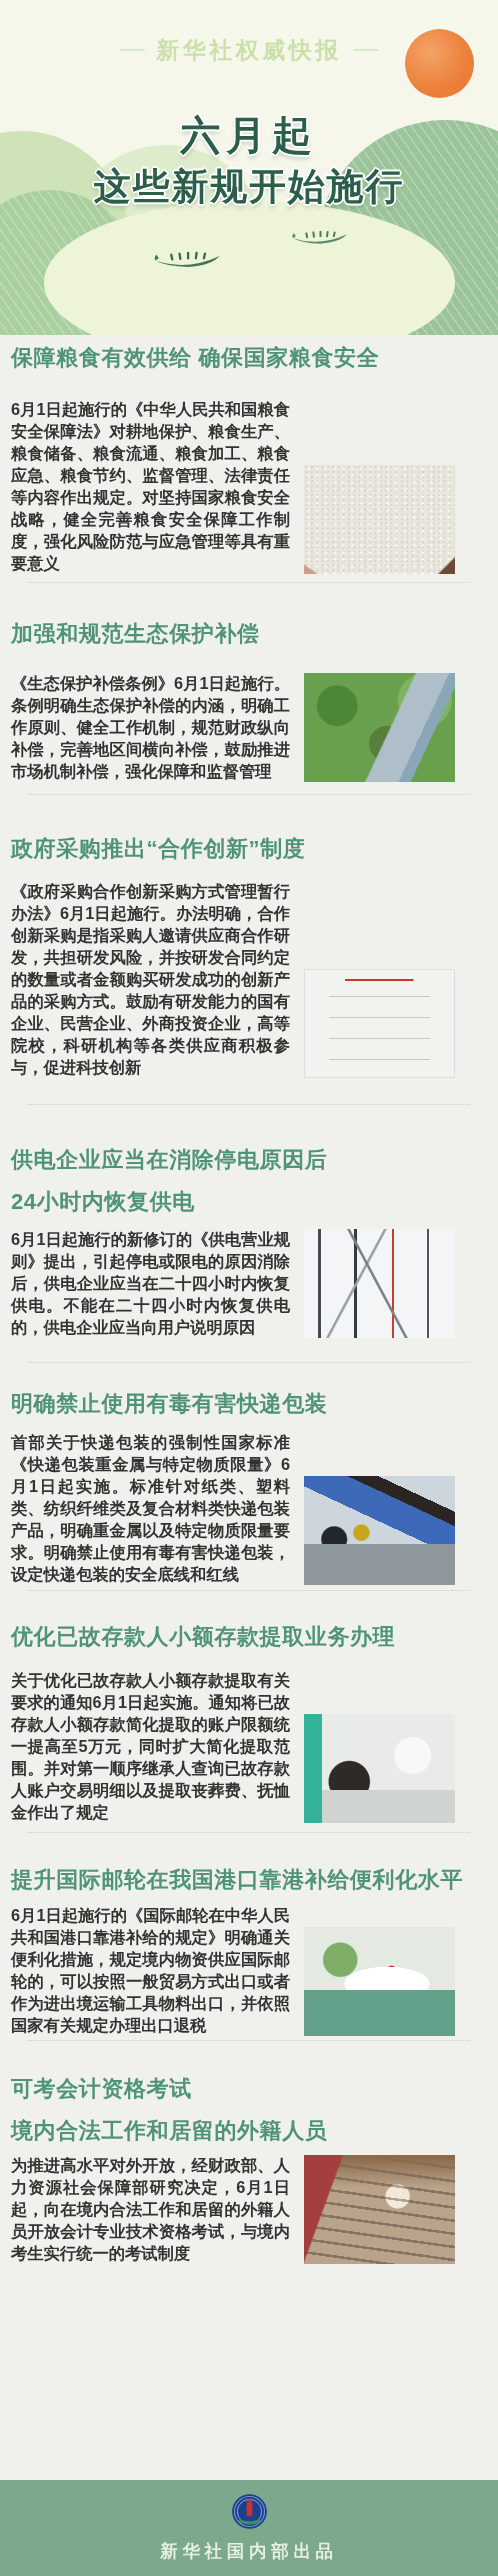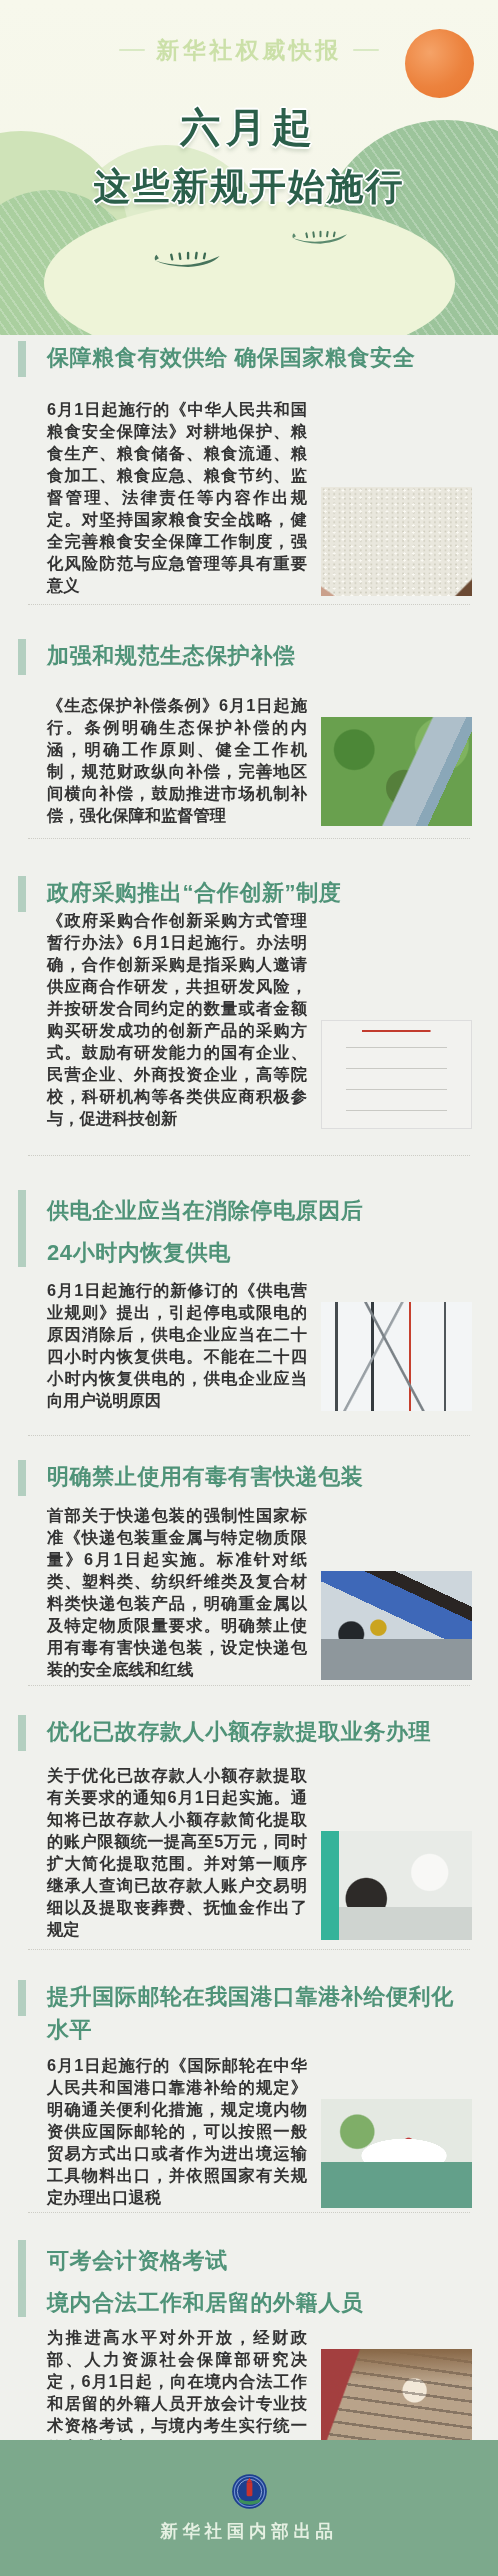--- a/index.html
+++ b/index.html
@@ -19,44 +19,44 @@
   .h-left2{left:-41px;top:190px;width:181px;height:181px;background-color:#aacf9f;}
   .lake{position:absolute;left:44px;top:201px;width:411px;height:163px;border-radius:50%;background:#eef4d8;}
   .sun{position:absolute;right:24.5px;top:29px;width:69px;height:69px;border-radius:50%;
        background:radial-gradient(circle at 36% 34%,#f5a368 0%,#ec823d 55%,#e8752f 100%);}
   .kicker{position:absolute;top:35px;left:0;width:100%;text-align:center;
           font-size:23px;font-weight:700;letter-spacing:3.5px;color:#cbe0a8;}
   .kicker i{display:inline-block;width:26px;height:2.3px;background:#d9e9c4;border-radius:1.2px;
             vertical-align:middle;margin:0 11.7px 3.5px 11.7px;font-style:normal;}
   .big-title{position:absolute;left:0;width:100%;text-align:center;color:#2b5f4a;font-weight:900;
     text-shadow:-1.7px 0 #fff,1.8px 0 #fff,0 -1.7px #fff,0 1.8px #fff,-1.2px -1.2px #fff,1.2px 1.2px #fff,-1.2px 1.2px #fff,1.2px -1.2px #fff,0 4.1px 4.7px rgba(60,90,60,.25);}
-  .t1{top:100px;font-size:40px;letter-spacing:5.8px;}
+  .t1{top:108px;font-size:40px;letter-spacing:5.8px;}
   .t2{top:162px;font-size:37px;letter-spacing:1.8px;}
   .boat{position:absolute;}
   .boat svg{display:block;}
   .boat1{left:153px;top:250px;}
   .boat2{left:291px;top:229px;}
   
   .content{flex:1;overflow:hidden;background:#f0f1ed;}
-  .sec{position:relative;padding:0 26px 0 47px;}
+  .sec{position:relative;padding:0 26px 0 11px;}
   .head{position:relative;}
   .head h2{margin:0;font-size:22px;line-height:33px;font-weight:800;color:#4f9378;letter-spacing:0.6px;}
   .head.two h2 span{display:block;line-height:42px;}
   .accent{position:absolute;left:-29px;top:0;width:8.2px;height:36px;background:#b3cfc0;}
   .head.two .accent{height:77px;}
   .brow{display:flex;gap:14px;align-items:flex-end;min-height:109px;}
   .brow p{width:279px;margin:0;font-size:16.3px;line-height:22px;font-weight:600;color:#333;text-align:justify;}
   .photo{width:151px;height:109px;flex:none;}
   .divider{height:0;border-top:1.8px dotted #cdcdc6;margin-left:28px;margin-right:28px;}
   
   .s1 .head{margin-top:5.8px;} .s1 .brow{margin-top:24.5px;}
   .d1{margin-top:8.2px;}
   .s2 .head{margin-top:34px;} .s2 .brow{margin-top:22px;}
   .d2{margin-top:11.7px;}
-  .s3 .head{margin-top:37px;} .s3 .brow{}
+  .s3 .head{margin-top:37px;} .s3 .brow{margin-top:15px;}
   .d3{margin-top:26px;}
   .s4 .head{margin-top:34px;} .s4 .brow{margin-top:4.7px;}
   .d4{margin-top:24.5px;}
   .s5 .head{margin-top:24px;} .s5 .brow{margin-top:10.5px;}
   .d5{margin-top:4.7px;}
   .s6 .head{margin-top:29px;} .s6 .brow{margin-top:16.3px;}
   .d6{margin-top:9.3px;}
   .s7 .head{margin-top:30px;} .s7 .brow{margin-top:8.2px;}
   .d7{margin-top:3.5px;}
   .s8 .head{margin-top:27px;} .s8 .brow{margin-top:2.3px;}
@@ -102,21 +102,21 @@
       radial-gradient(ellipse 40% 22% at 55% 52%,#ffffff 0 70%,rgba(0,0,0,0) 71%),
       radial-gradient(circle at 58% 40%,#c23b3b 0 4%,rgba(0,0,0,0) 5%),
       radial-gradient(circle at 24% 30%,#7fae68 0 12%,rgba(0,0,0,0) 13%);}
   .ph-exam{background-color:#b9a38a;
     background-image:
       linear-gradient(110deg,#a33f3f 0 20%,rgba(163,63,63,0) 21%),
       linear-gradient(0deg,rgba(0,0,0,0) 70%,#8a6a4a 98%),
       repeating-linear-gradient(8deg,rgba(0,0,0,0) 0 10.5px,rgba(40,30,25,.35) 10.5px 13px),
       radial-gradient(circle at 62% 38%,#f2e8d8 0 10%,rgba(0,0,0,0) 11%);}
   
-  .footer{height:136px;flex:none;background:#7ca98c;display:flex;flex-direction:column;
+  .footer{height:96px;flex:none;background:#7ca98c;display:flex;flex-direction:column;
           align-items:center;justify-content:center;gap:9.3px;}
   .footer .credit{font-size:17.5px;letter-spacing:4.7px;color:#e5f0e2;font-weight:600;}
 </style>
 </head>
 <body>
 
 <div class="hero">
   <div class="sun"></div>
   <div class="hill h-far-r"></div>
   <div class="hill h-mid"></div>

